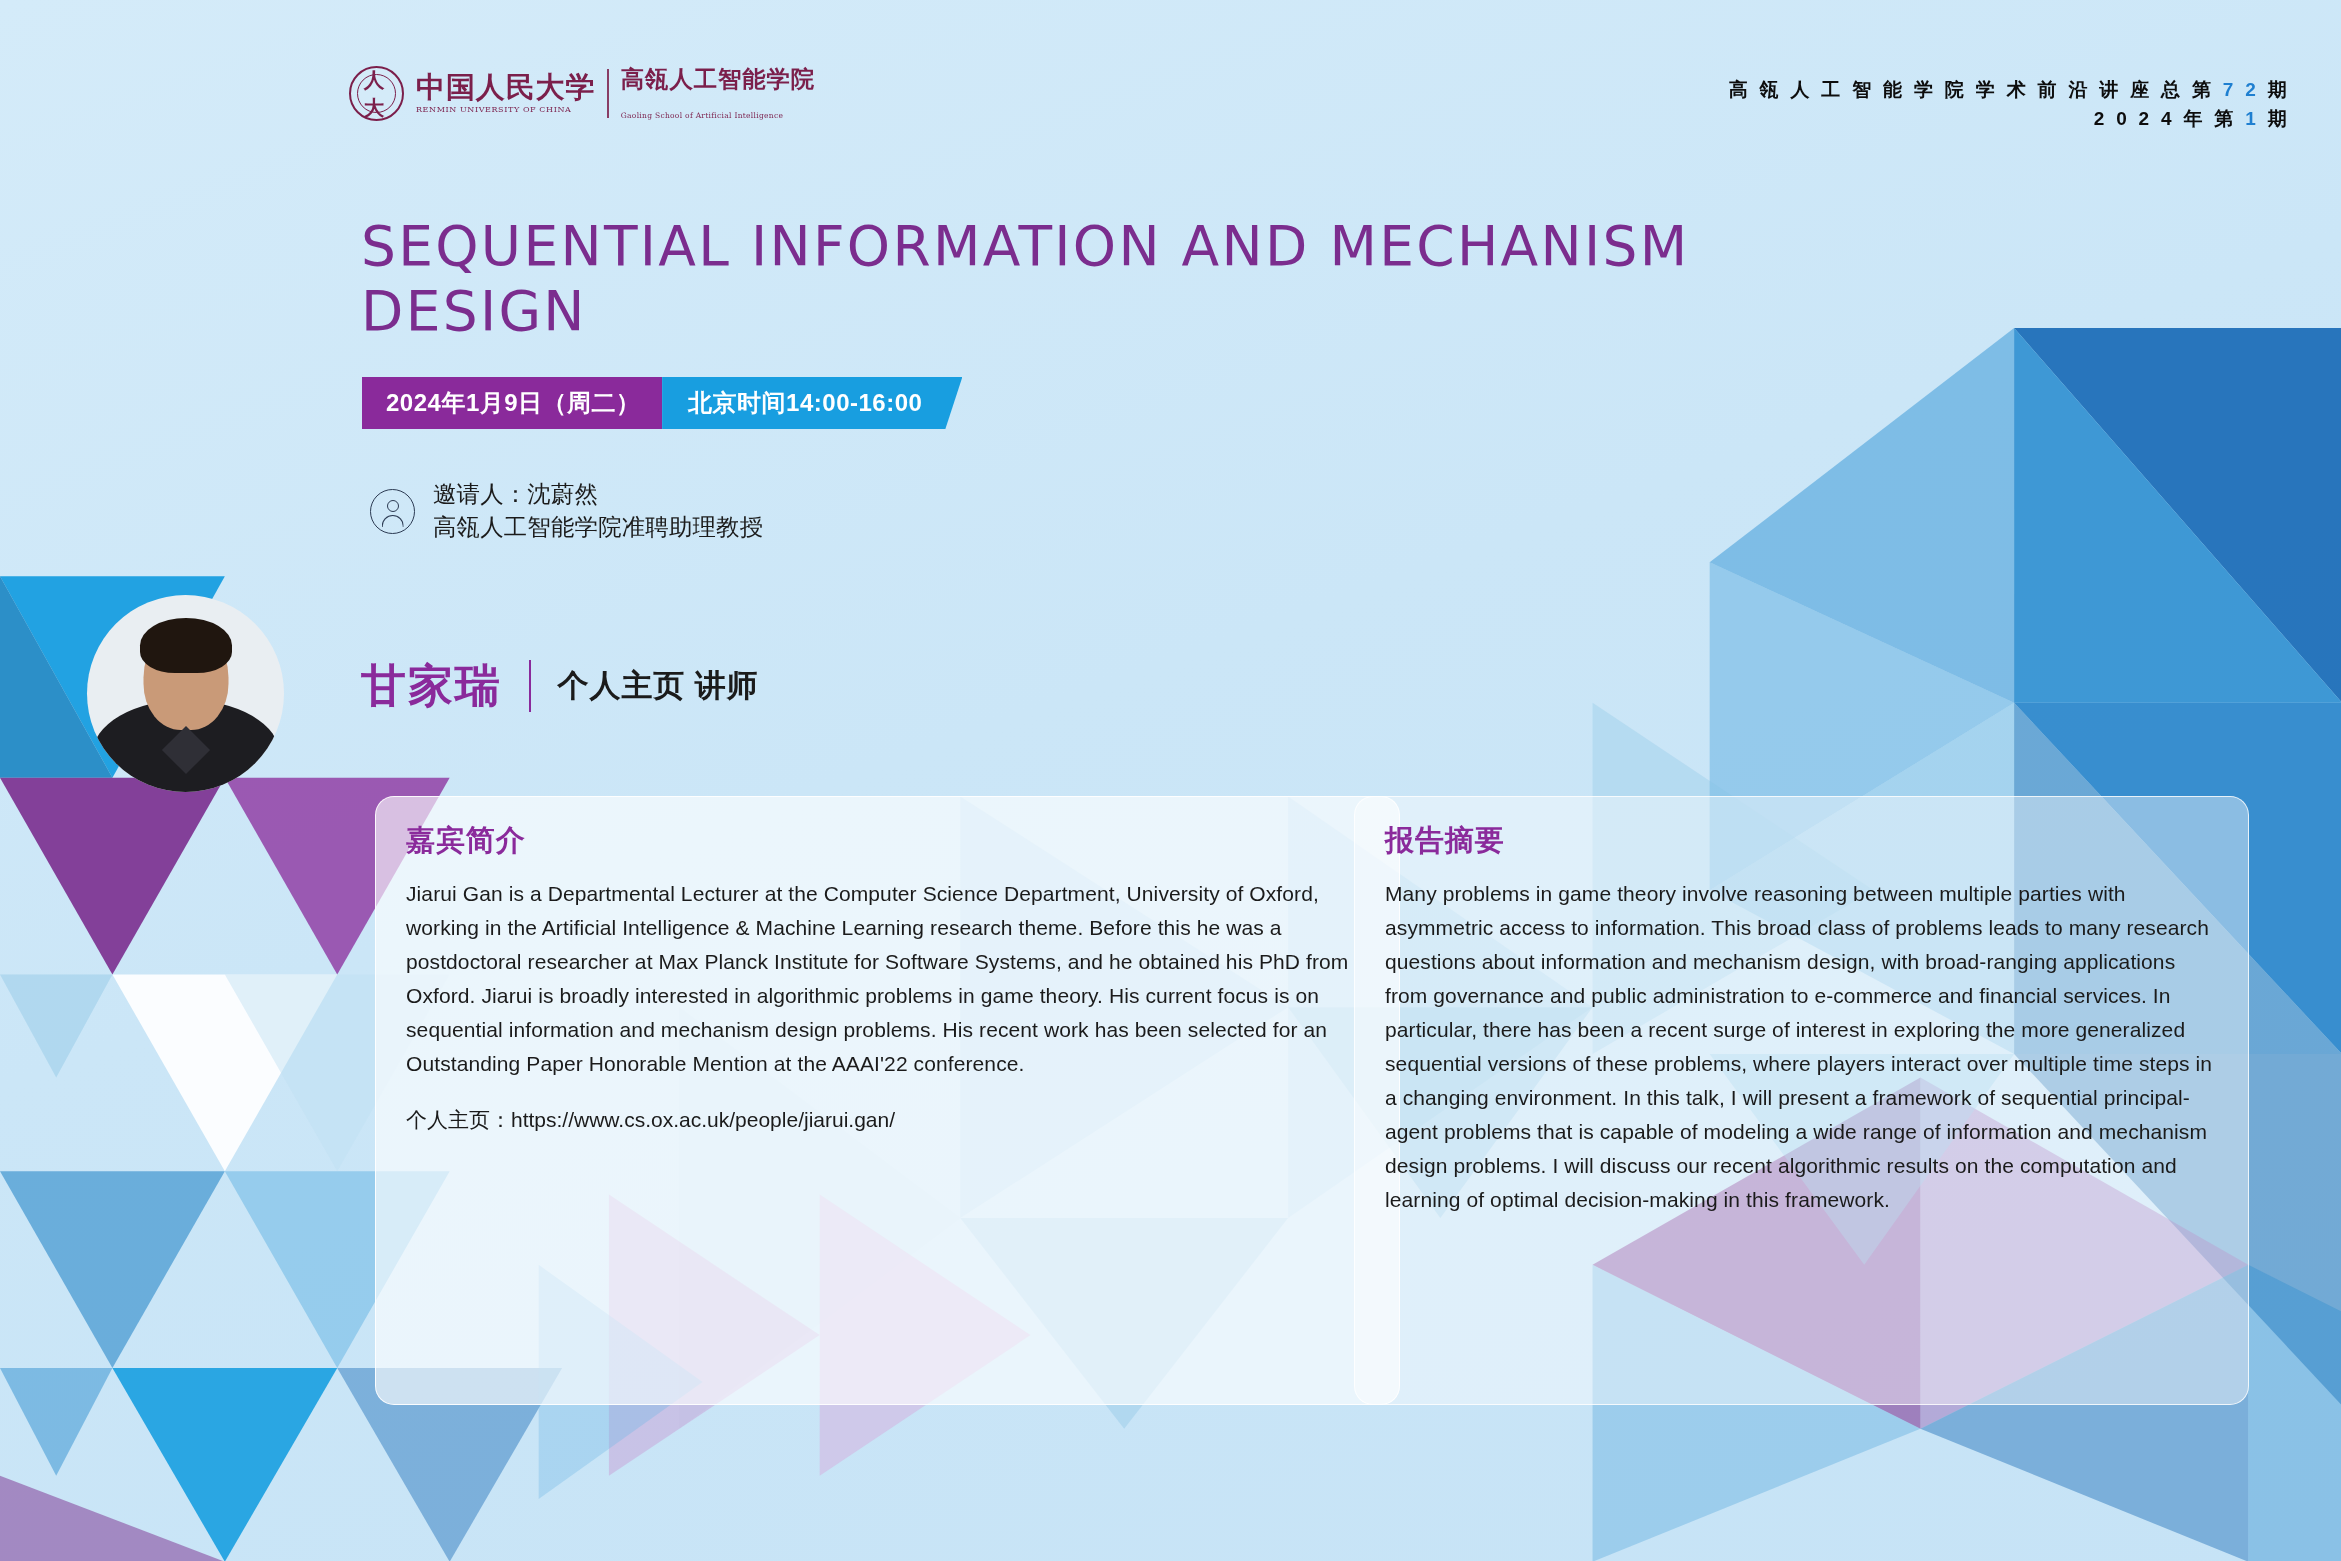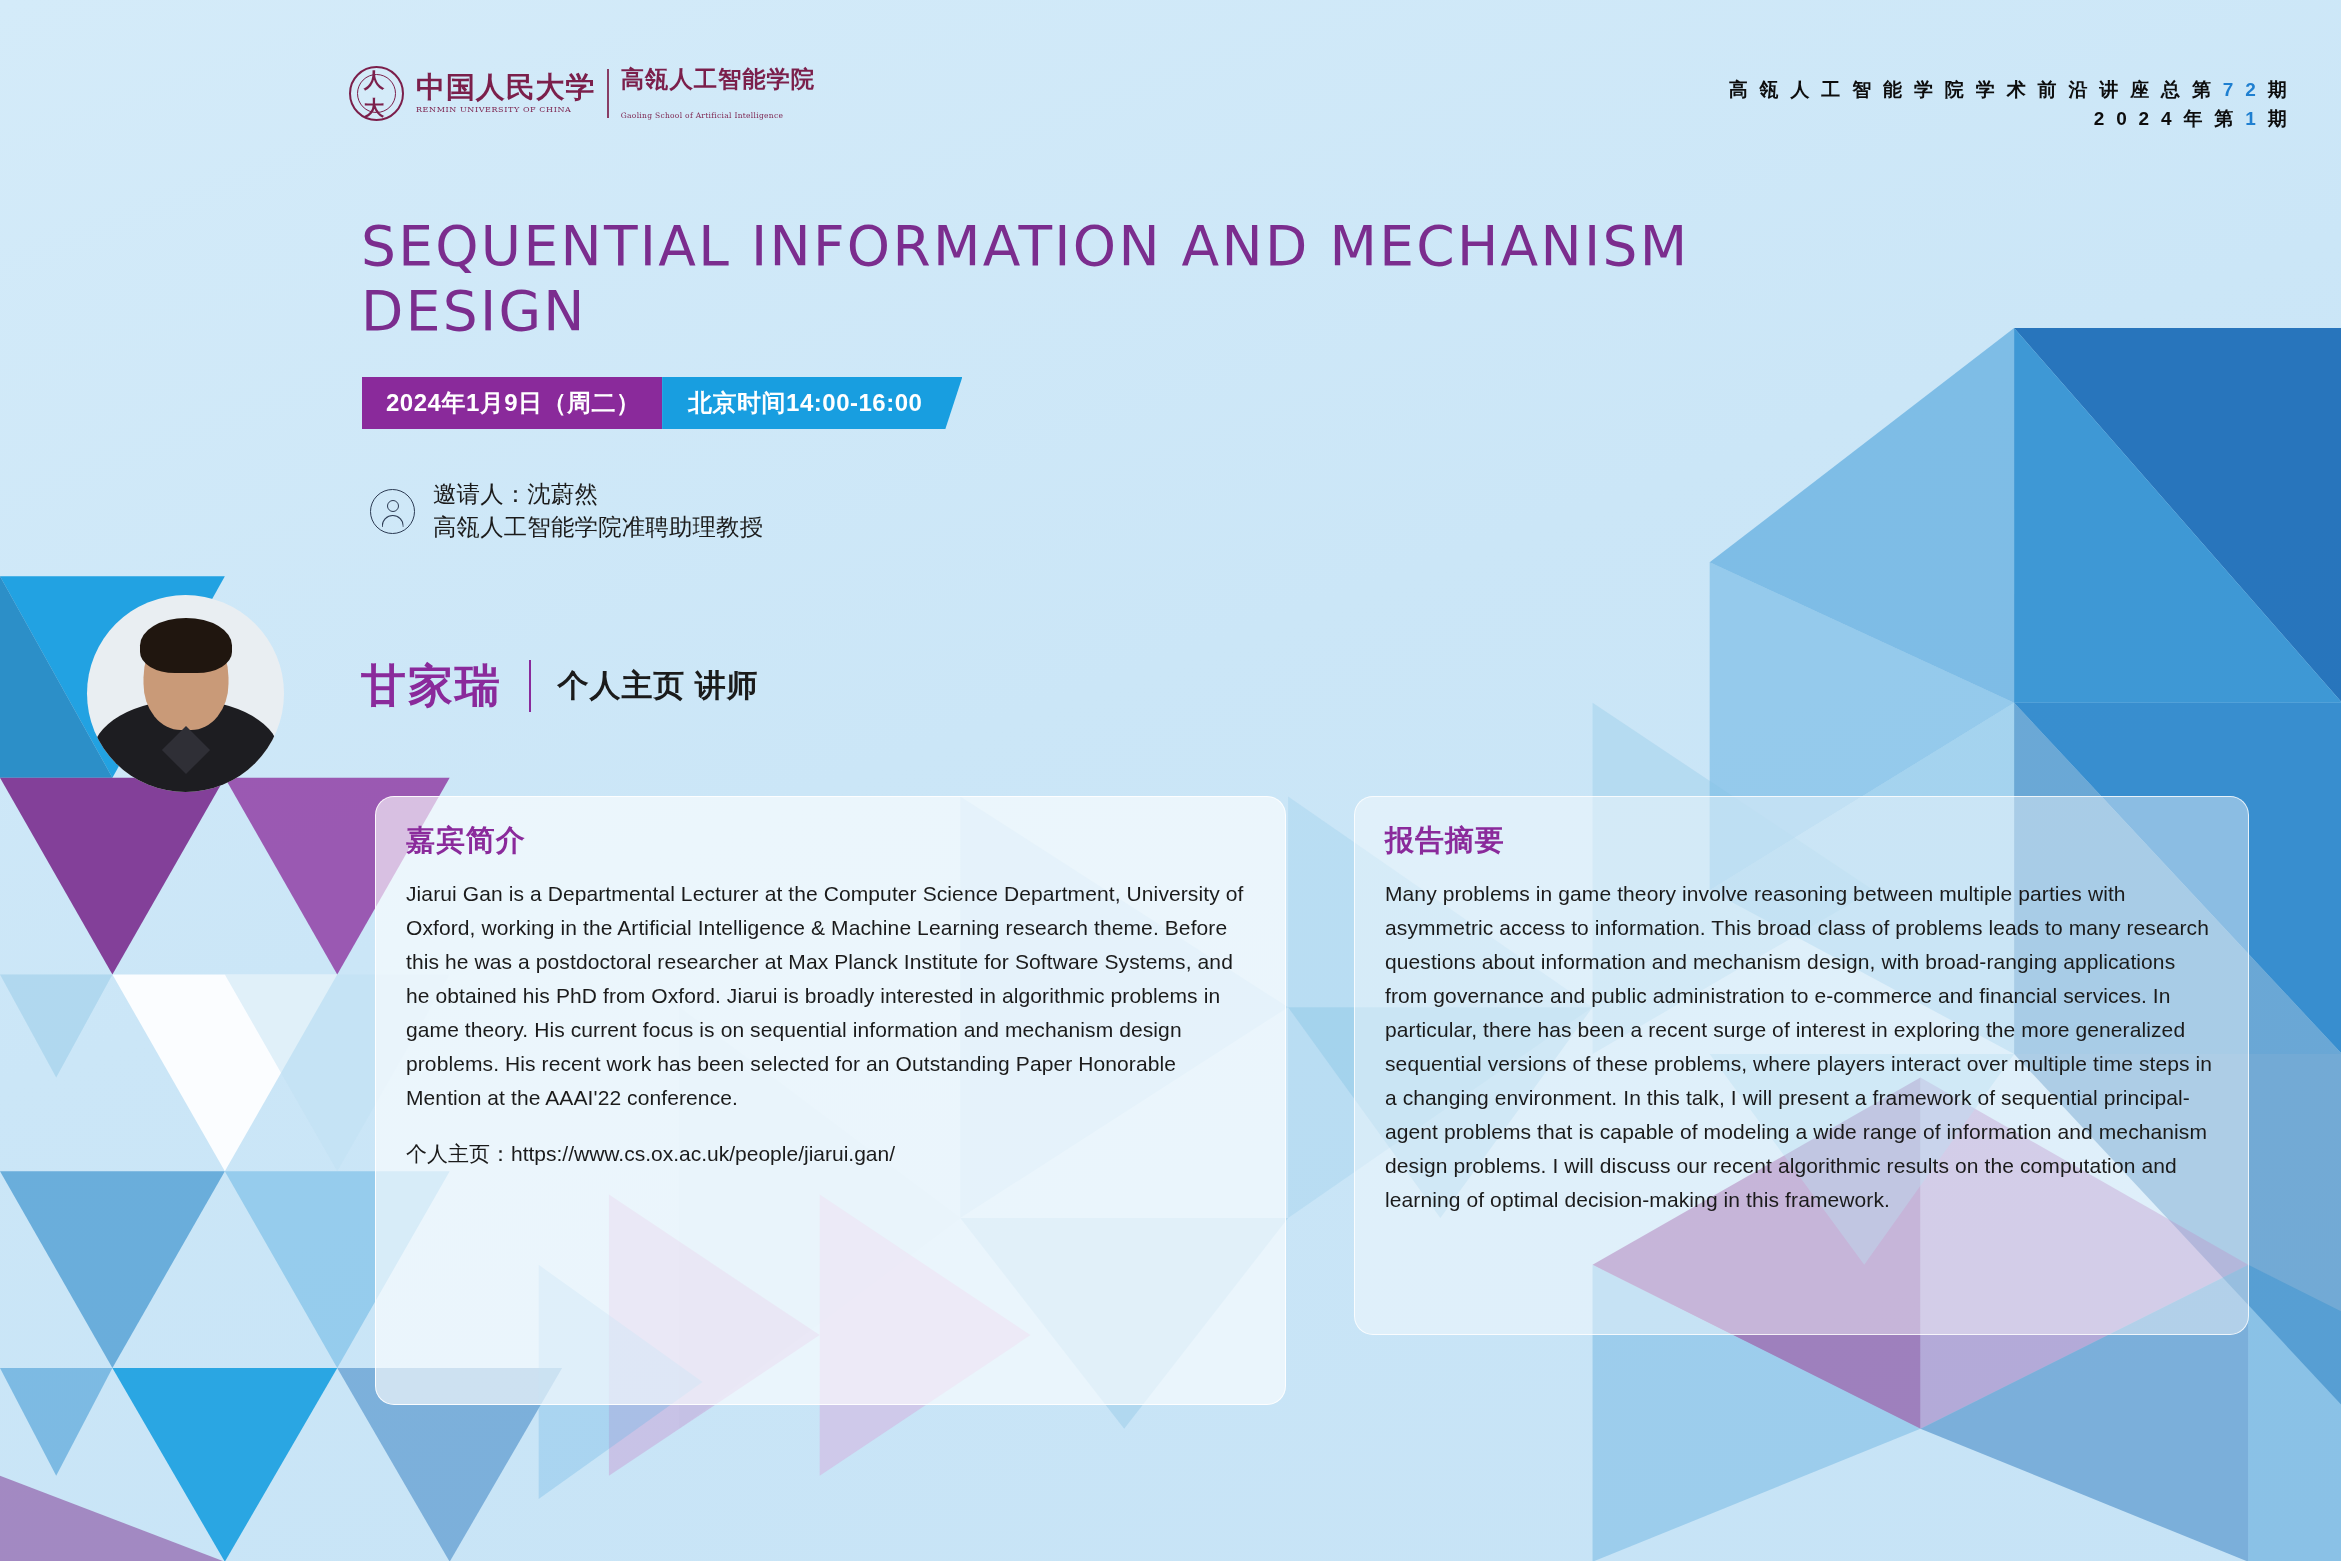--- a/index.html
+++ b/index.html
@@ -292,30 +292,30 @@
   
   .card {
     position: absolute;
     border-radius: 19px;
     box-sizing: border-box;
     padding: 24px 30px 27px 30px;
   }
   .card-left {
     left: 375px;
     top: 796px;
-    width: 911px;
+    width: 1025px;
     height: 609px;
     background: rgba(255,255,255,0.62);
     border: 1.4px solid rgba(255,255,255,0.9);
   }
   .card-right {
     left: 1354px;
     top: 796px;
     width: 895px;
-    height: 539px;
+    height: 609px;
     background: rgba(255,255,255,0.42);
     border: 1.4px solid rgba(255,255,255,0.8);
   }
   .card-title {
     color: #8a2a9b;
     font-size: 29px;
     font-weight: bold;
     letter-spacing: 0.9px;
     margin: 0 0 16px 0;
   }

